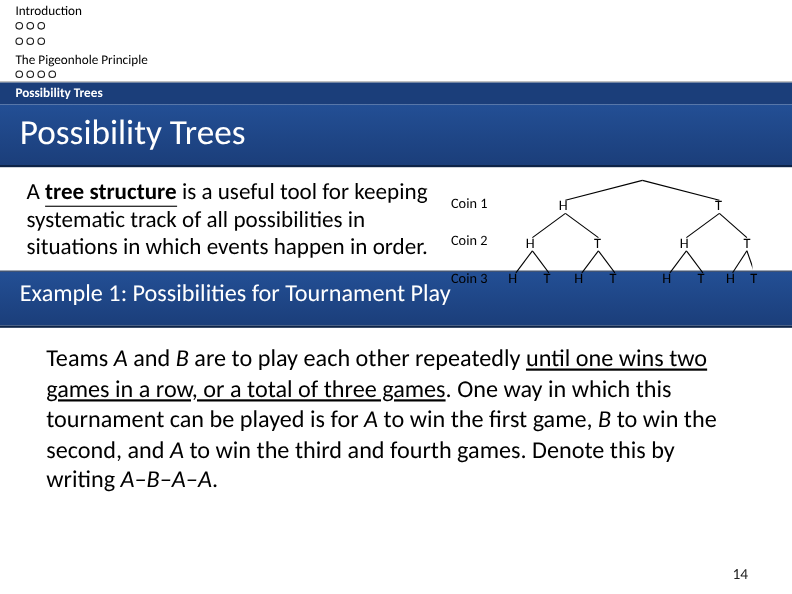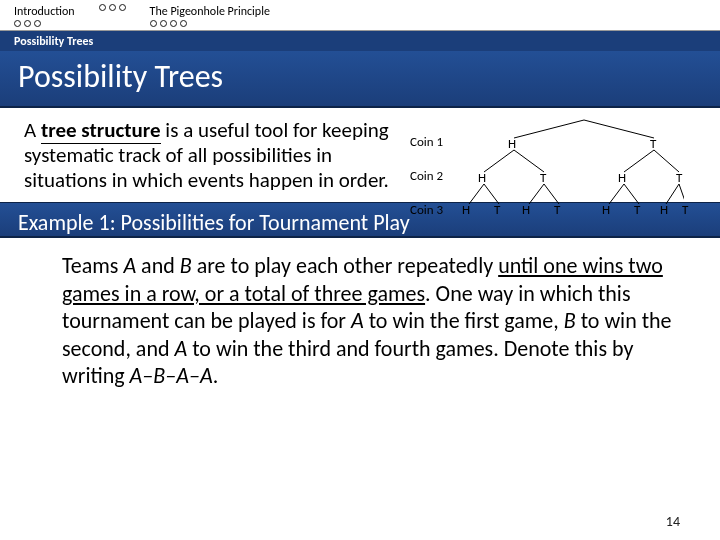--- a/index.html
+++ b/index.html
@@ -8,20 +8,21 @@
     height: 540px;
     font-family: "Calibri", "Segoe UI", sans-serif;
     background: #fff;
     overflow: hidden;
     position: relative;
   }
   .nav {
     display: flex;
     background: #fff;
     border-bottom: 1px solid #999;
+    flex-direction: column;
   }
   .nav-sec {
     padding: 4px 10px 3px 14px;
     font-size: 12px;
     color: #000;
   }
   .nav-sec .title { display:block; margin-bottom:2px; }
   .dots { display:flex; gap:3px; }
   .dot {
     width:7px; height:7px; border-radius:50%;
@@ -70,31 +71,30 @@
   .tree-svg { position:absolute; top:0; left:0; }
   .tree-letter {
     position:absolute;
     font-size:13px;
     color:#000;
   }
   .subhead {
     background: linear-gradient(#234f95,#1b3e7a);
     color:#fff;
     font-size:22px;
-    padding:6px 18px 0;
+    padding:6px 18px 16px;
     margin-top:4px;
     border-top:1px solid #0d2347;
     border-bottom:2px solid #0d2347;
   }
   .para {
     padding: 14px 40px 4px 42px;
     font-size: 22px;
     line-height:1.25;
     color:#000;
-    margin-left:20px;
   }
   .ul { text-decoration: underline; }
   .it { font-style: italic; }
   .pagenum {
     position:absolute;
     right:40px;
     bottom:10px;
     font-size:14px;
     color:#222;
   }

